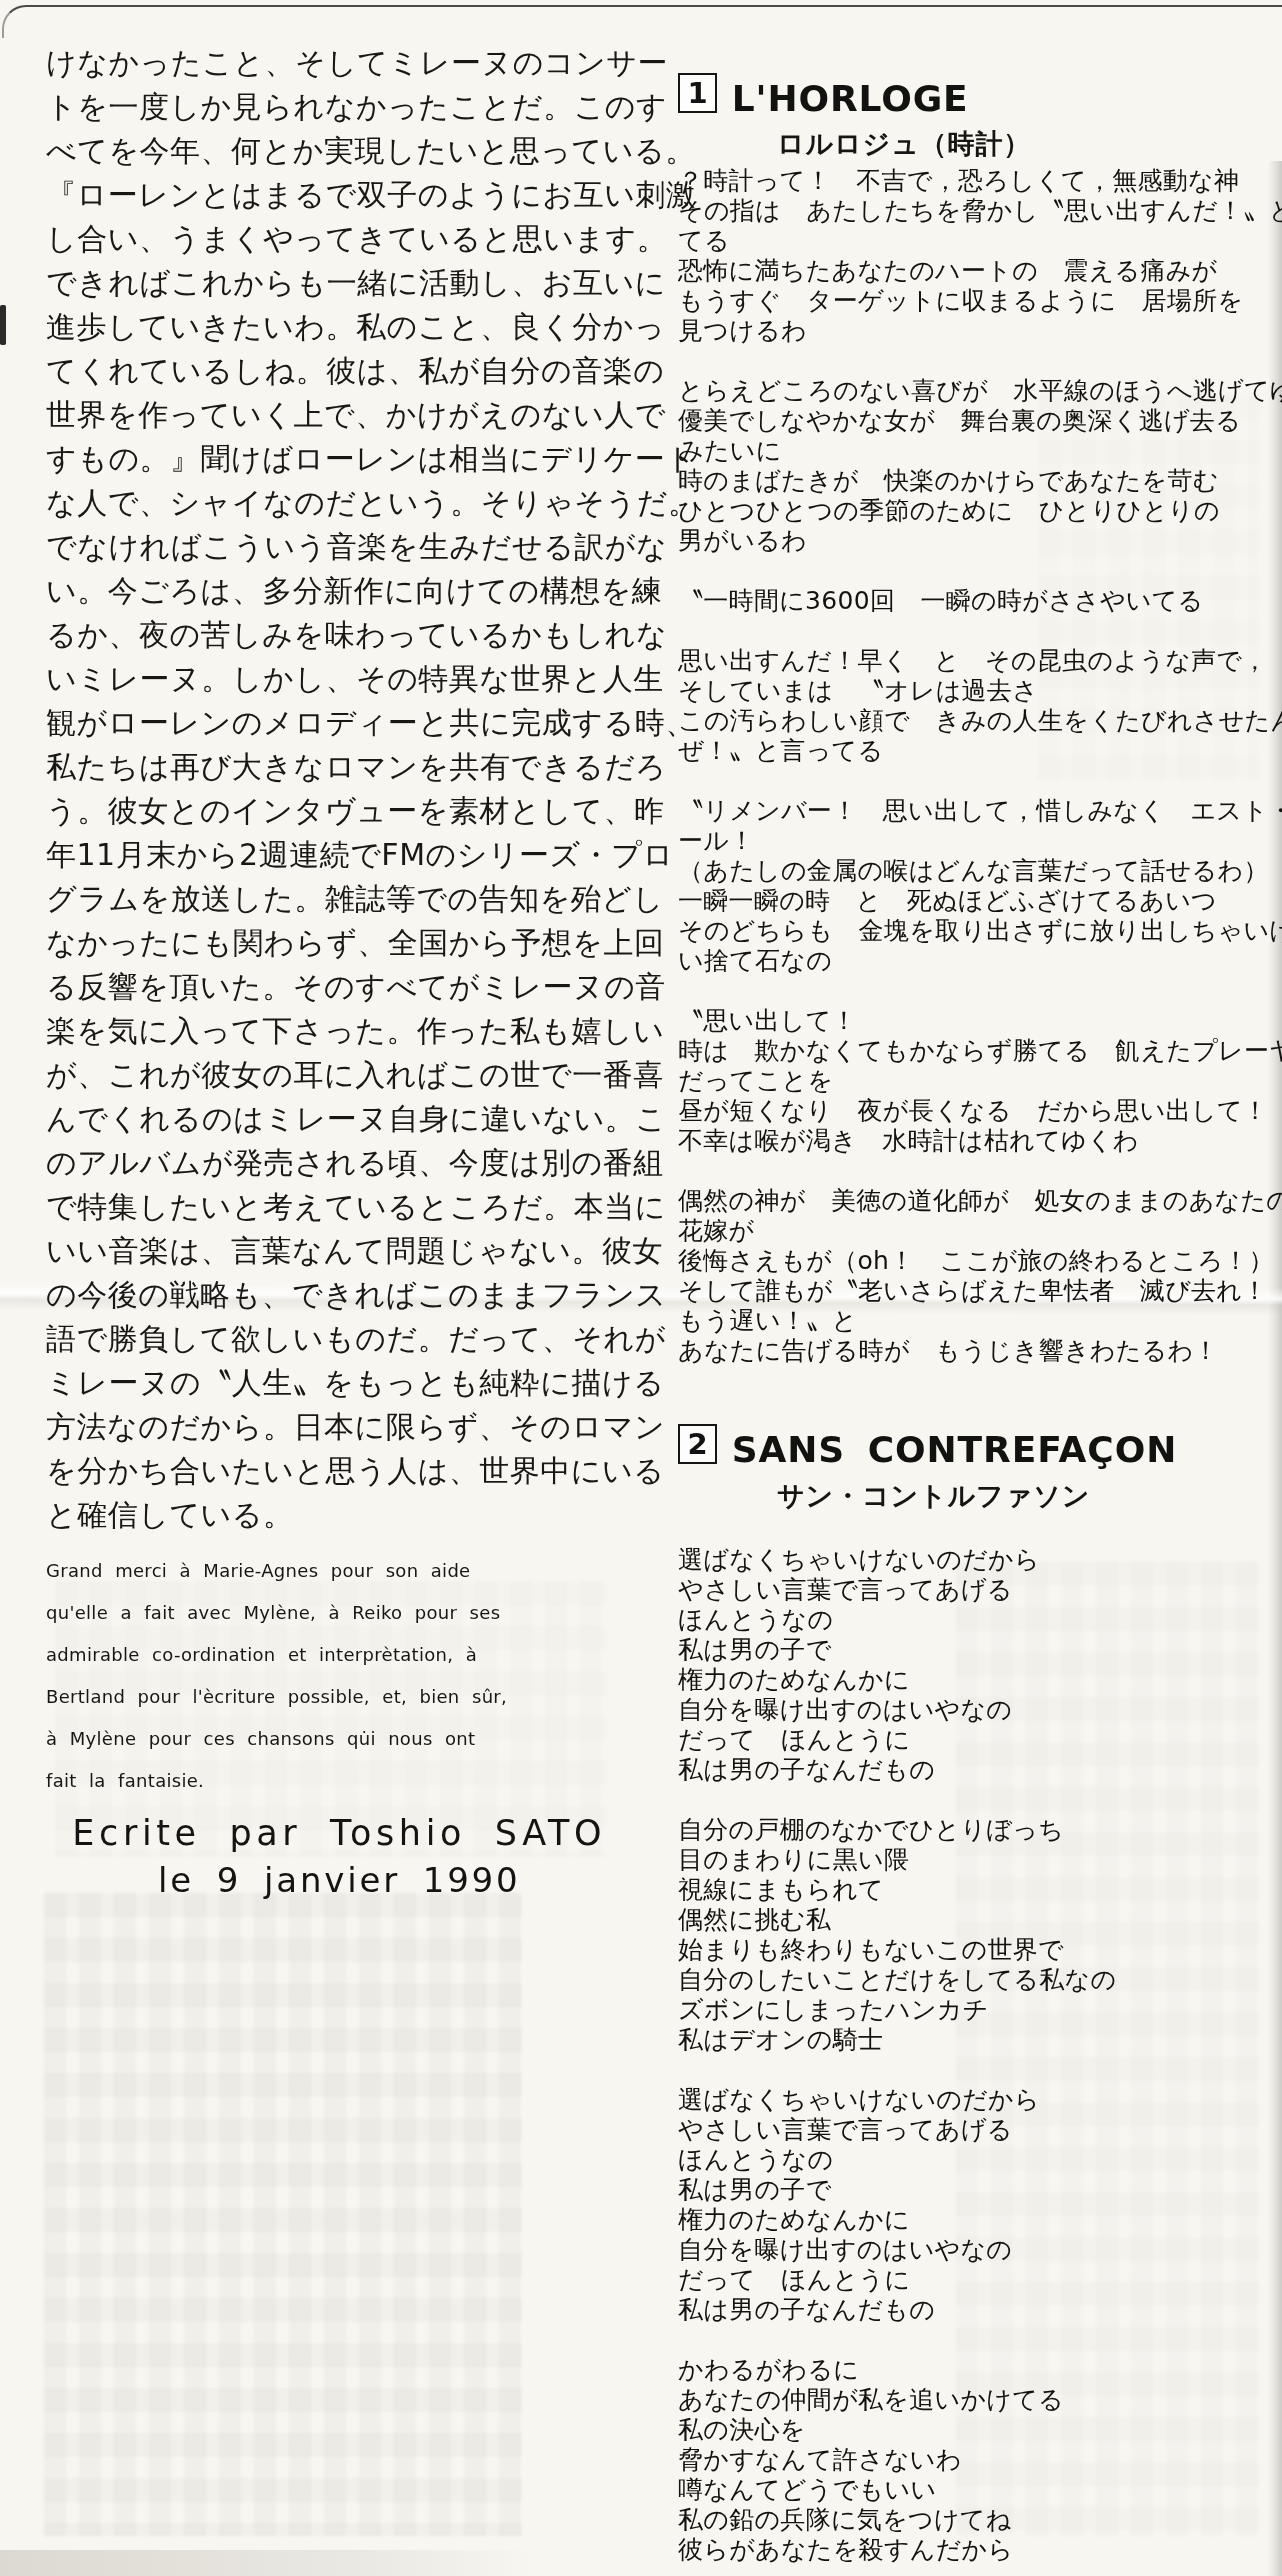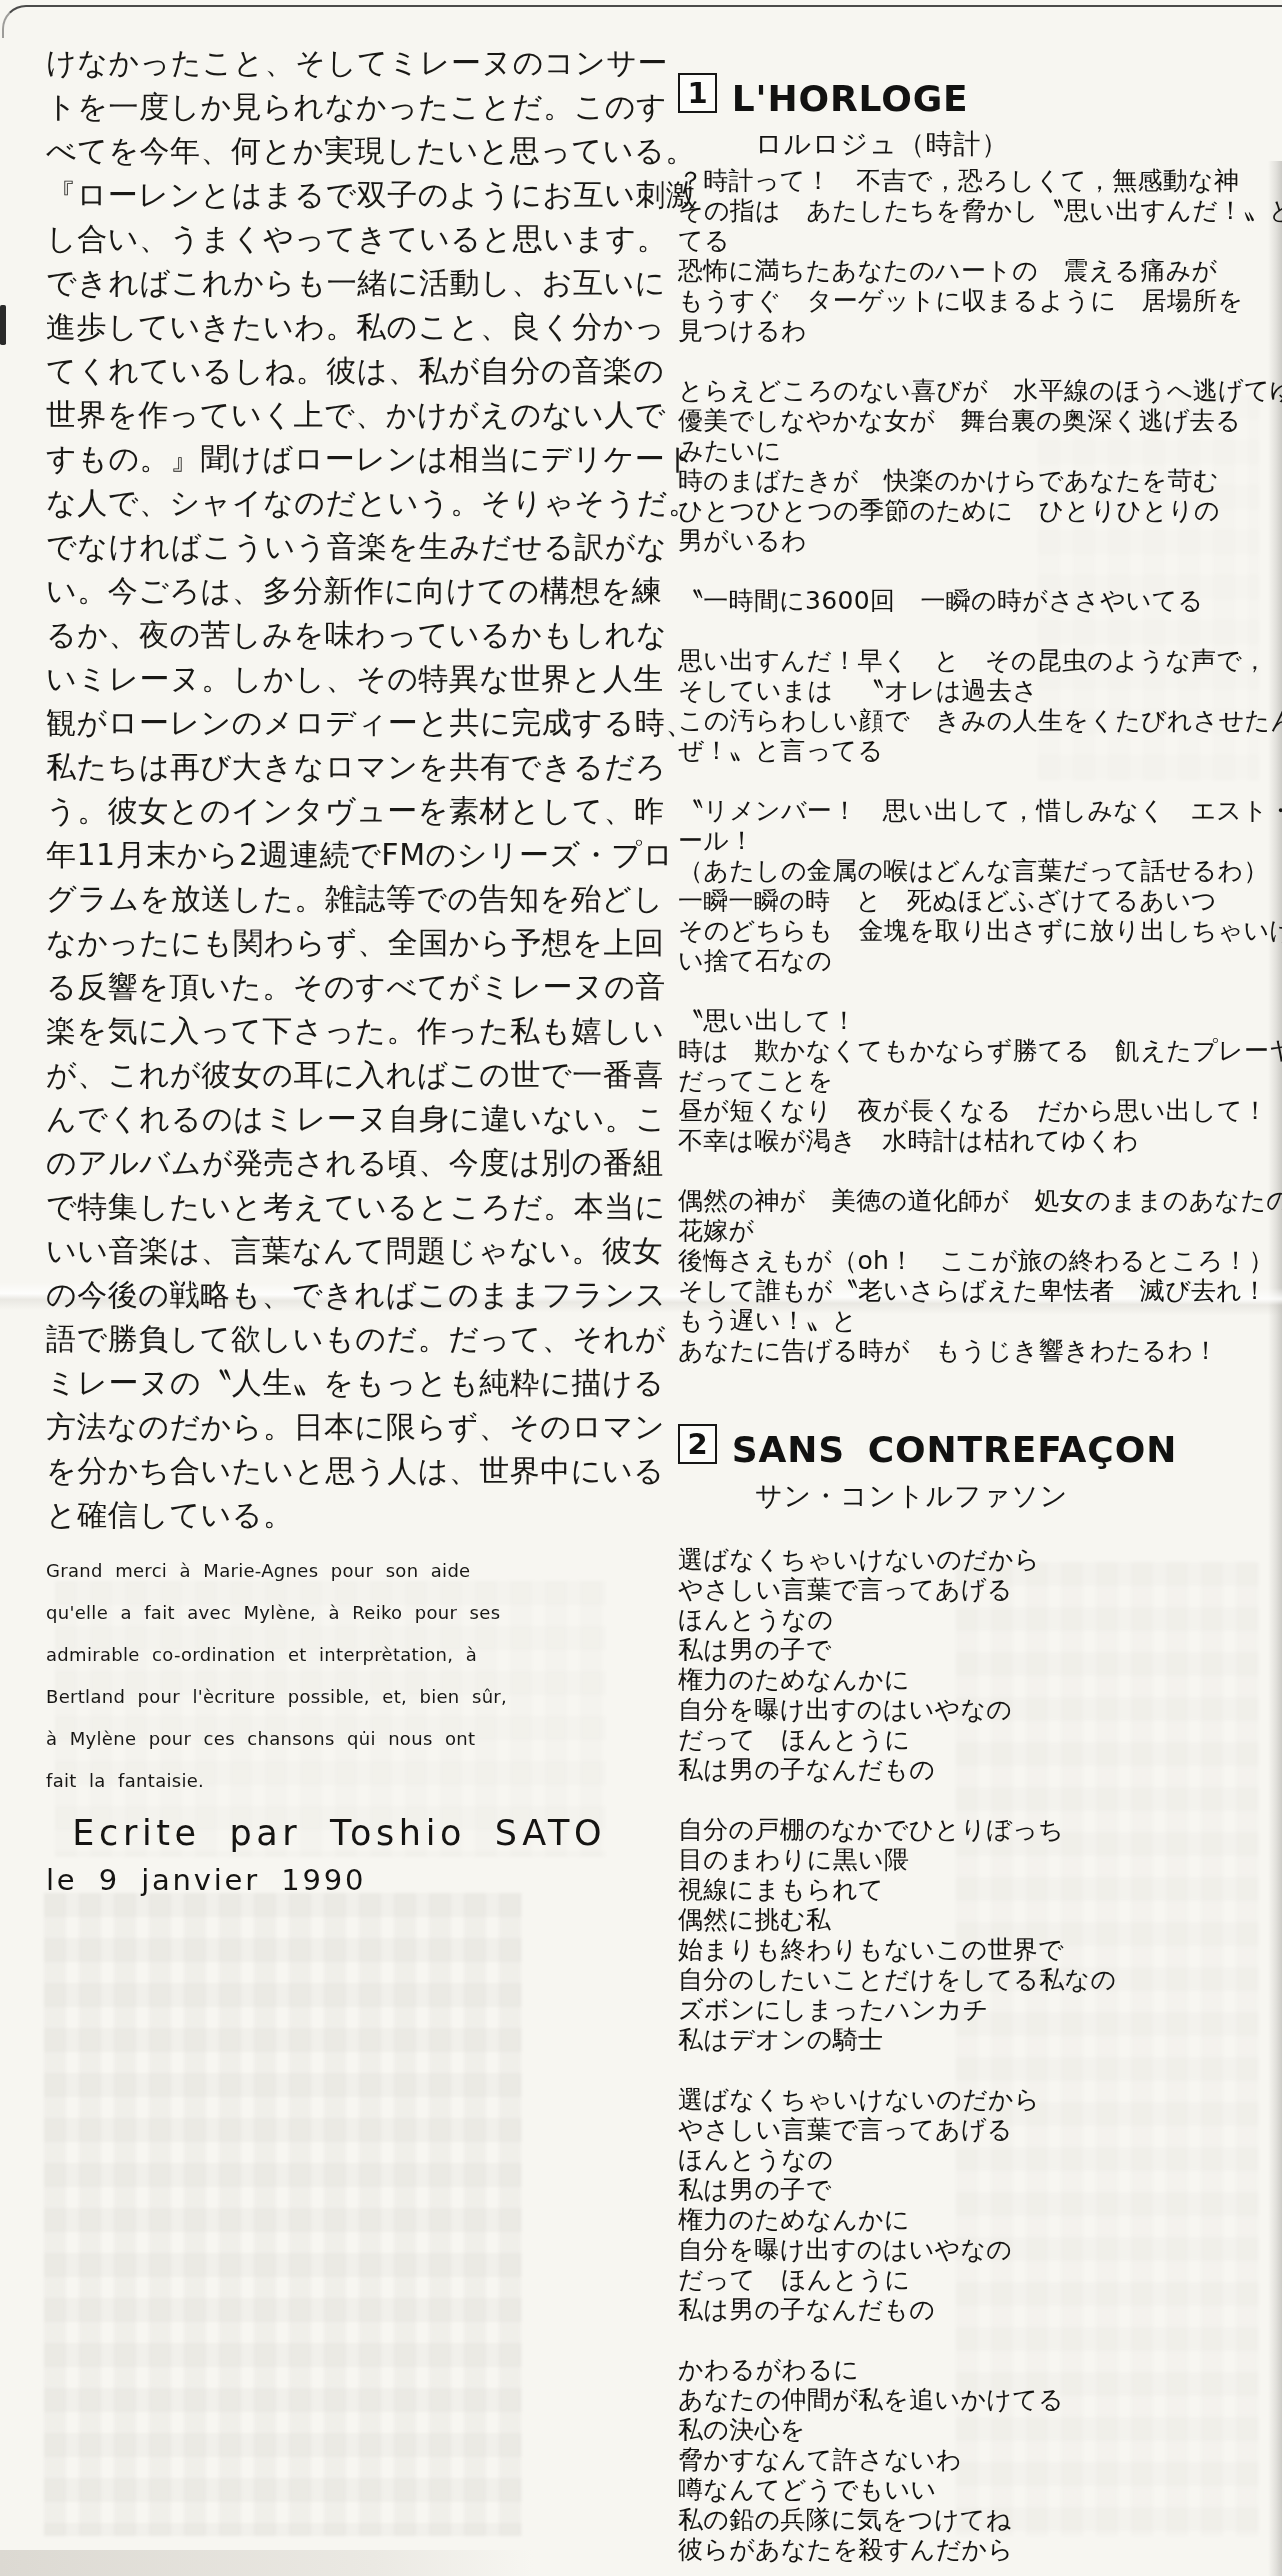--- a/index.html
+++ b/index.html
@@ -59,41 +59,41 @@
   }
   .fline{
     font-size:18px;line-height:42px;word-spacing:6.4px;letter-spacing:0.3px;
     white-space:nowrap;color:#181715;
   }
   .sig1{
     margin-top:7.4px;font-size:35px;line-height:48px;letter-spacing:4.6px;word-spacing:13px;
     text-align:center;padding-right:5.5px;white-space:nowrap;color:#151412;
   }
   .sig2{
-    font-size:29px;line-height:46px;letter-spacing:2.8px;word-spacing:9.2px;
-    text-align:left;padding-right:5.5px;white-space:nowrap;color:#151412;
+    font-size:34px;line-height:46px;letter-spacing:2.8px;word-spacing:9.2px;
+    text-align:center;padding-right:5.5px;white-space:nowrap;color:#151412;
   }
 
   
   .right-col{
     position:absolute;left:678px;top:66px;width:605px;
   }
   .track-header{display:flex;align-items:center;}
   .num-box{
     width:39px;height:40px;border:2.8px solid #161616;box-sizing:border-box;
     display:flex;align-items:center;justify-content:center;
     font-weight:bold;font-size:29px;color:#121212;background:#fdfdfb;
     margin-right:14.7px;flex:0 0 auto;
   }
   .track-title{
     font-weight:bold;font-size:36px;letter-spacing:0.9px;word-spacing:9.2px;
     color:#121211;white-space:nowrap;margin-top:12px;
   }
   .track-subtitle{
-    font-weight:normal;font-size:27px;margin-left:77px;margin-top:7.4px;
+    font-weight:bold;font-size:27px;margin-left:99px;margin-top:7.4px;
     letter-spacing:0.9px;color:#161514;white-space:nowrap;
   }
   .stanzas{margin-top:4px;}
   .track2 .stanzas{margin-top:31px;}
   .stanza{margin-bottom:30px;}
   .lline{
     font-size:25px;line-height:30px;letter-spacing:0.3px;
     white-space:nowrap;color:#141311;
   }
   .track2{margin-top:51px;}

